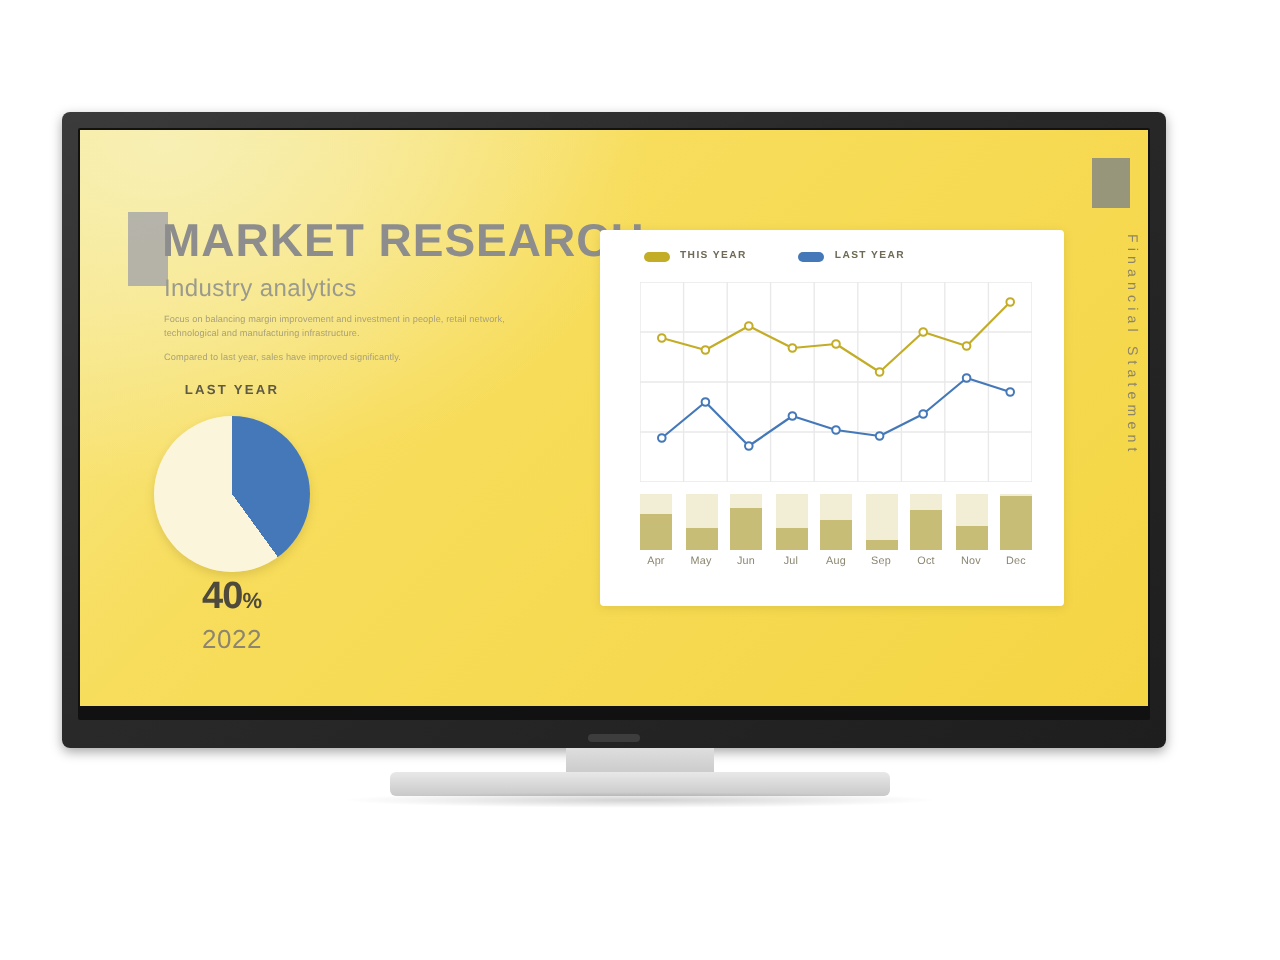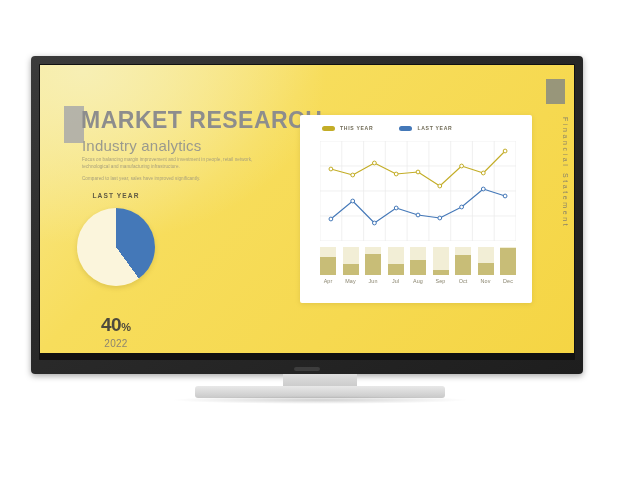--- a/index.html
+++ b/index.html
@@ -59,21 +59,21 @@
     position:absolute;left:24px;top:41px;width:20px;height:37px;
     background:#a9a9a9;opacity:.85;
   }
   #title{
     position:absolute;left:41px;top:42px;
     font-size:23px;font-weight:bold;letter-spacing:.5px;
     color:#8d8d8d;white-space:nowrap;
   }
   #subtitle{
     position:absolute;left:42px;top:72px;
-    font-size:15px;color:#9a9a8e;letter-spacing:.2px;
+    font-size:12px;color:#9a9a8e;letter-spacing:.2px;
   }
   #body-1{
     position:absolute;left:42px;top:91px;width:196px;
     font-size:4.6px;line-height:1.62;color:#a8a07c;letter-spacing:.05px;
   }
   #body-2{
     position:absolute;left:42px;top:110px;width:196px;
     font-size:4.6px;line-height:1.62;color:#a8a07c;letter-spacing:.05px;
   }
 
@@ -82,25 +82,25 @@
   #pie-block-1{left:126px;}
   .pie-label{
     font-size:6.6px;font-weight:bold;letter-spacing:1.1px;color:#5f5a45;
   }
   .pie-wrap{
     width:78px;height:78px;margin:9px auto 0;border-radius:50%;
     position:relative;
     box-shadow:0 2px 5px rgba(120,100,30,.2);
   }
   .pct{
-    margin-top:29px;font-size:19px;font-weight:bold;color:#4e4a3c;
+    margin-top:3px;font-size:19px;font-weight:bold;color:#4e4a3c;
     letter-spacing:-.4px;line-height:1;
   }
   .pct .unit{font-size:11px;font-weight:bold;letter-spacing:0;}
-  .year{margin-top:4px;font-size:10px;color:#8d8570;letter-spacing:.3px;}
+  .year{margin-top:4px;font-size:13px;color:#8d8570;letter-spacing:.3px;}
 
   
   #panel{
     position:absolute;left:260px;top:50px;width:232px;height:188px;
     background:#fff;border-radius:2px;
     box-shadow:0 1px 5px rgba(130,110,30,.18);
   }
   #legend{
     position:absolute;left:22px;top:10px;display:flex;gap:26px;align-items:center;
   }

